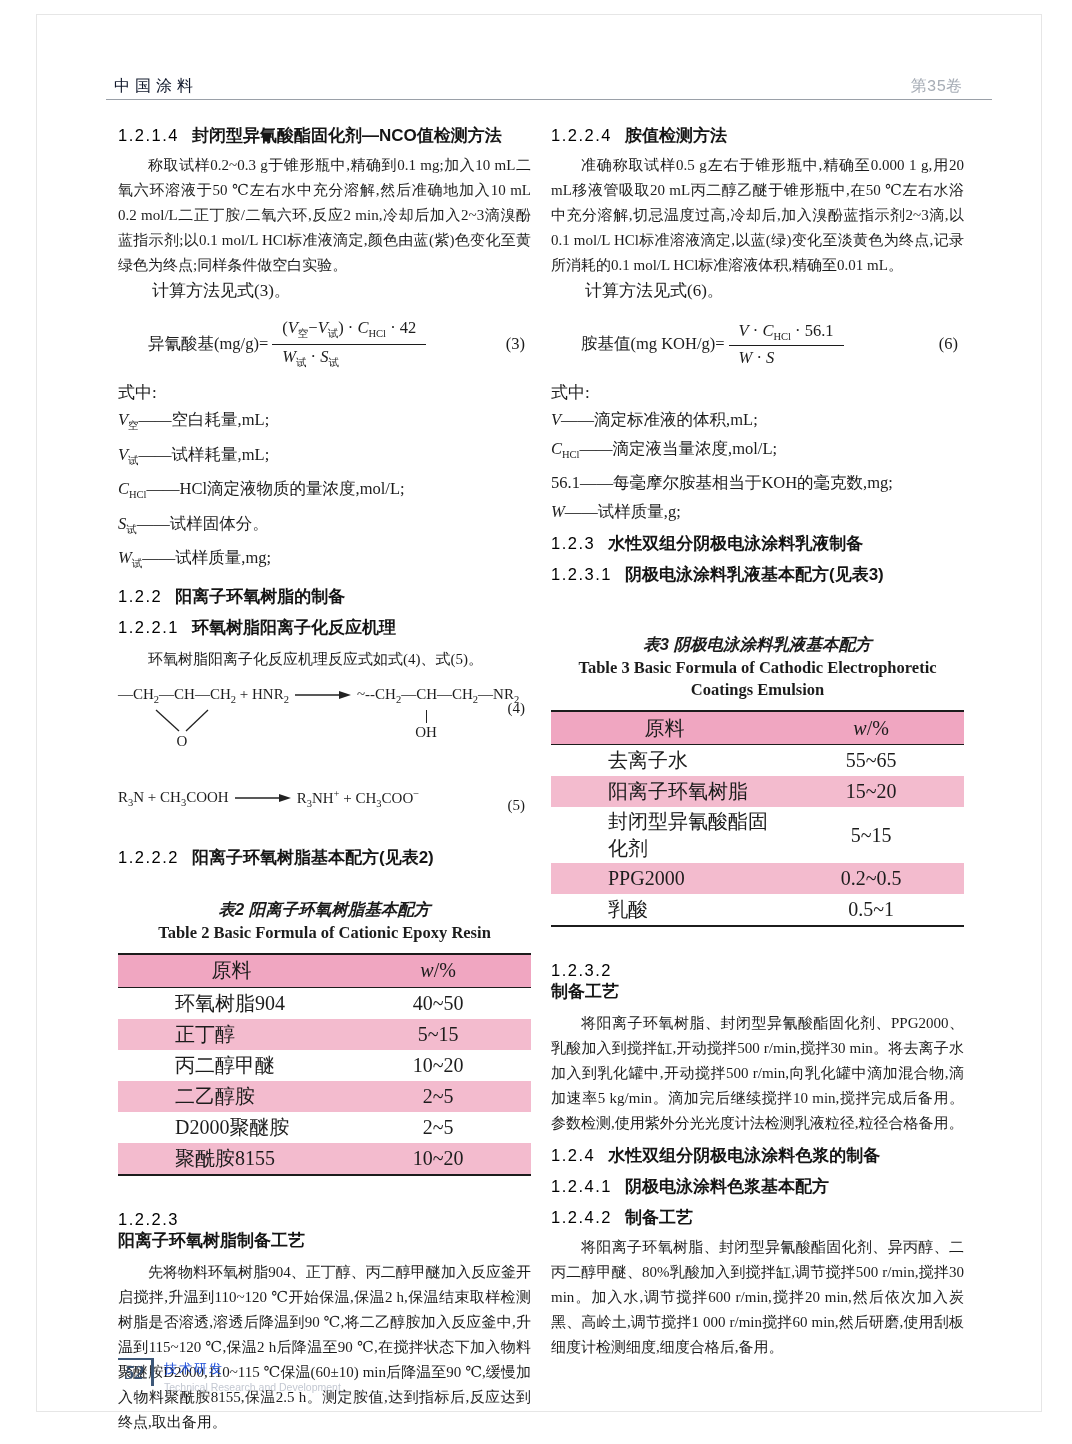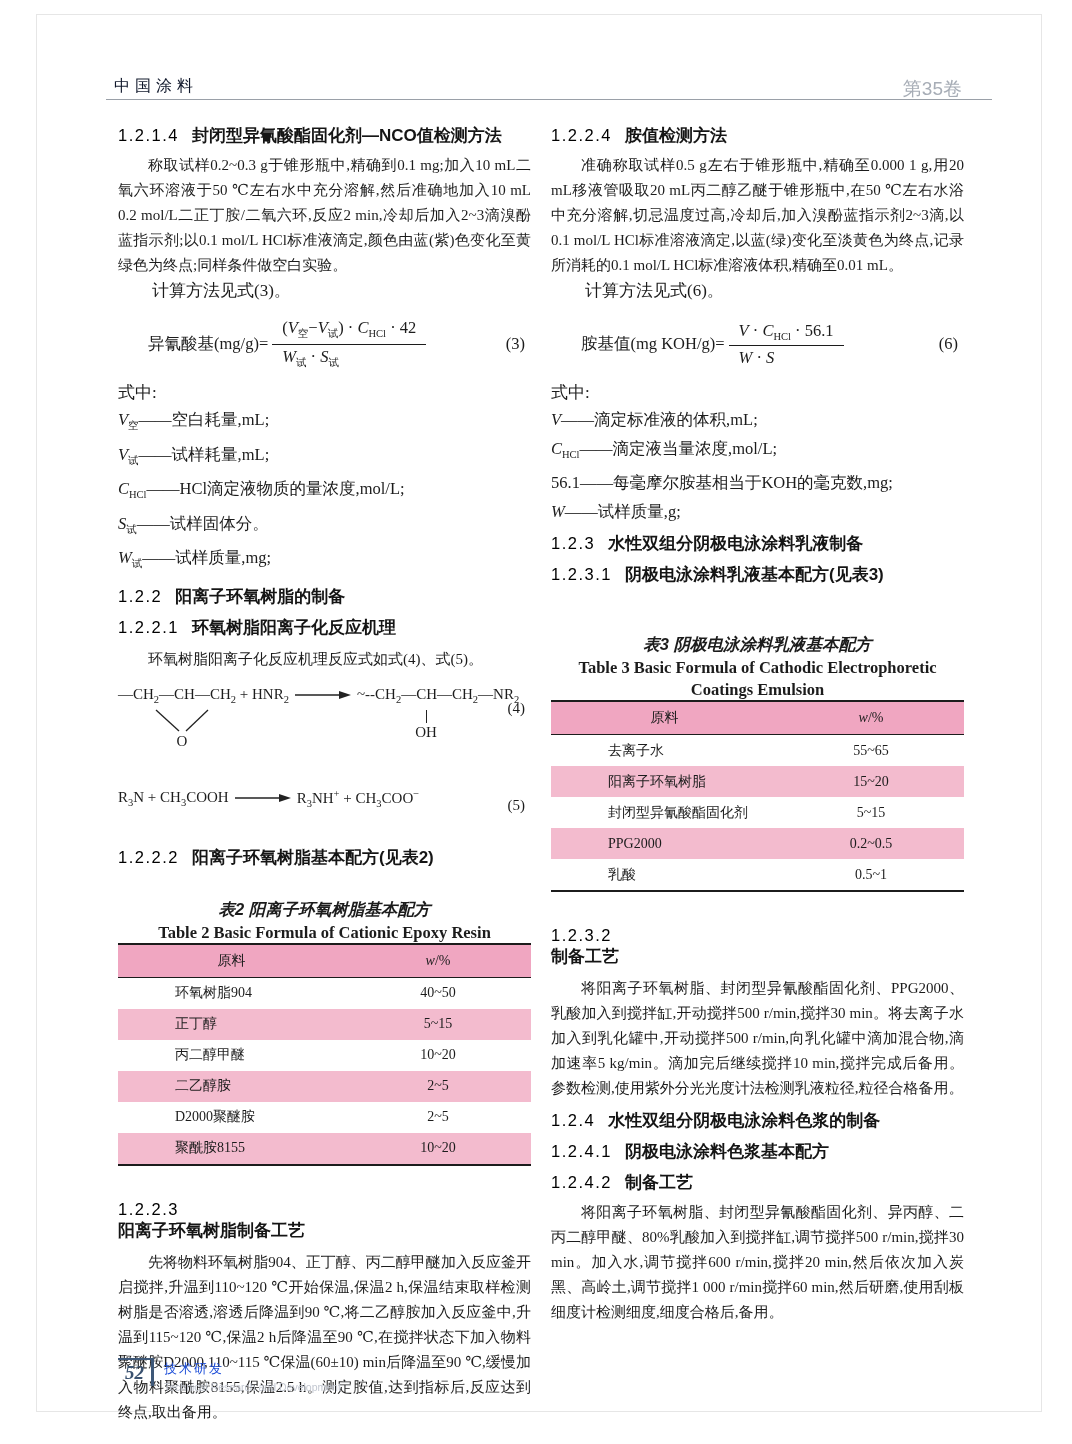--- a/index.html
+++ b/index.html
@@ -4,22 +4,22 @@
 <style>
   html,body{margin:0;padding:0;background:#ffffff;}
   #page{position:relative;width:1072px;height:1444px;background:#fff;overflow:hidden;
         font-family:"Liberation Serif","DejaVu Serif",serif;color:#1c1c1c;}
   .scan-frame{position:absolute;left:36px;top:14px;width:1004px;height:1396px;
         border:1px solid #e6e6e6;pointer-events:none;}
 
   
   .runhead-journal{position:absolute;left:114px;top:76px;font-size:16px;letter-spacing:5px;
         color:#0f172a;font-family:"Liberation Sans",sans-serif;}
-  .runhead-volume{position:absolute;right:110px;top:76px;font-size:19px;color:#a7adb6;
-        font-family:Liberation Sans, sans-serif;}
+  .runhead-volume{position:absolute;right:110px;top:76px;font-size:16px;color:#a7adb6;
+        font-family:Liberation Mono, monospace;}
   .runhead-rule{position:absolute;left:106px;top:99px;width:886px;height:0;
         border-top:1.6px solid #9aa0a8;}
 
   
   .col{position:absolute;top:118px;width:413px;}
   #left-col{left:118px;} #right-col{left:551px;}
 
   
   .hd{display:flex;align-items:baseline;margin:0;}
   .hd .h-num{color:#000000;font-family:"Liberation Sans","DejaVu Sans",sans-serif;
@@ -54,22 +54,22 @@
   .epoxide{position:absolute;left:28px;top:22px;width:72px;text-align:center;}
   .epoxide .o-label{display:block;margin-top:-3px;font-size:15px;}
   .oh-group{position:absolute;left:288px;top:24px;width:40px;text-align:center;}
   .oh-group .bond{display:block;width:0;height:13px;border-left:1.3px solid #222;margin:0 auto;}
   .oh-group .oh-label{display:block;font-size:15px;margin-top:1px;}
 
   
   .tbl-cap-cn{font-family:"Liberation Sans","DejaVu Sans",sans-serif;font-weight:700;
         font-size:16.5px;text-align:center;margin:0;font-style:italic;}
   .tbl-cap-en{font-weight:700;font-size:16.5px;text-align:center;margin:2px 0 0 0;}
-  table.paper{width:100%;border-collapse:collapse;
-        border-top:2.2px solid #1c1c1c;border-bottom:2.2px solid #1c1c1c;font-size:14px;}
+  table.paper{width:100%;border-collapse:collapse;margin-top:10px;
+        border-top:2.2px solid #1c1c1c;border-bottom:2.2px solid #1c1c1c;font-size:20px;}
   table.paper th{font-weight:normal;background:#f0a6c1;height:30px;
         border-bottom:1.6px solid #1c1c1c;text-align:center;}
   table.paper td{height:29px;}
   table.paper td:first-child{text-align:left;padding-left:57px;width:55%;}
   table.paper td:last-child{text-align:center;width:45%;}
   table.paper tbody tr:nth-child(even){background:#f3bbce;}
 
   
   .footer{position:absolute;left:118px;top:1358px;display:flex;align-items:flex-start;}
   .pageno-box{border-top:2.6px solid #3e5878;border-right:3.5px solid #3e5878;

